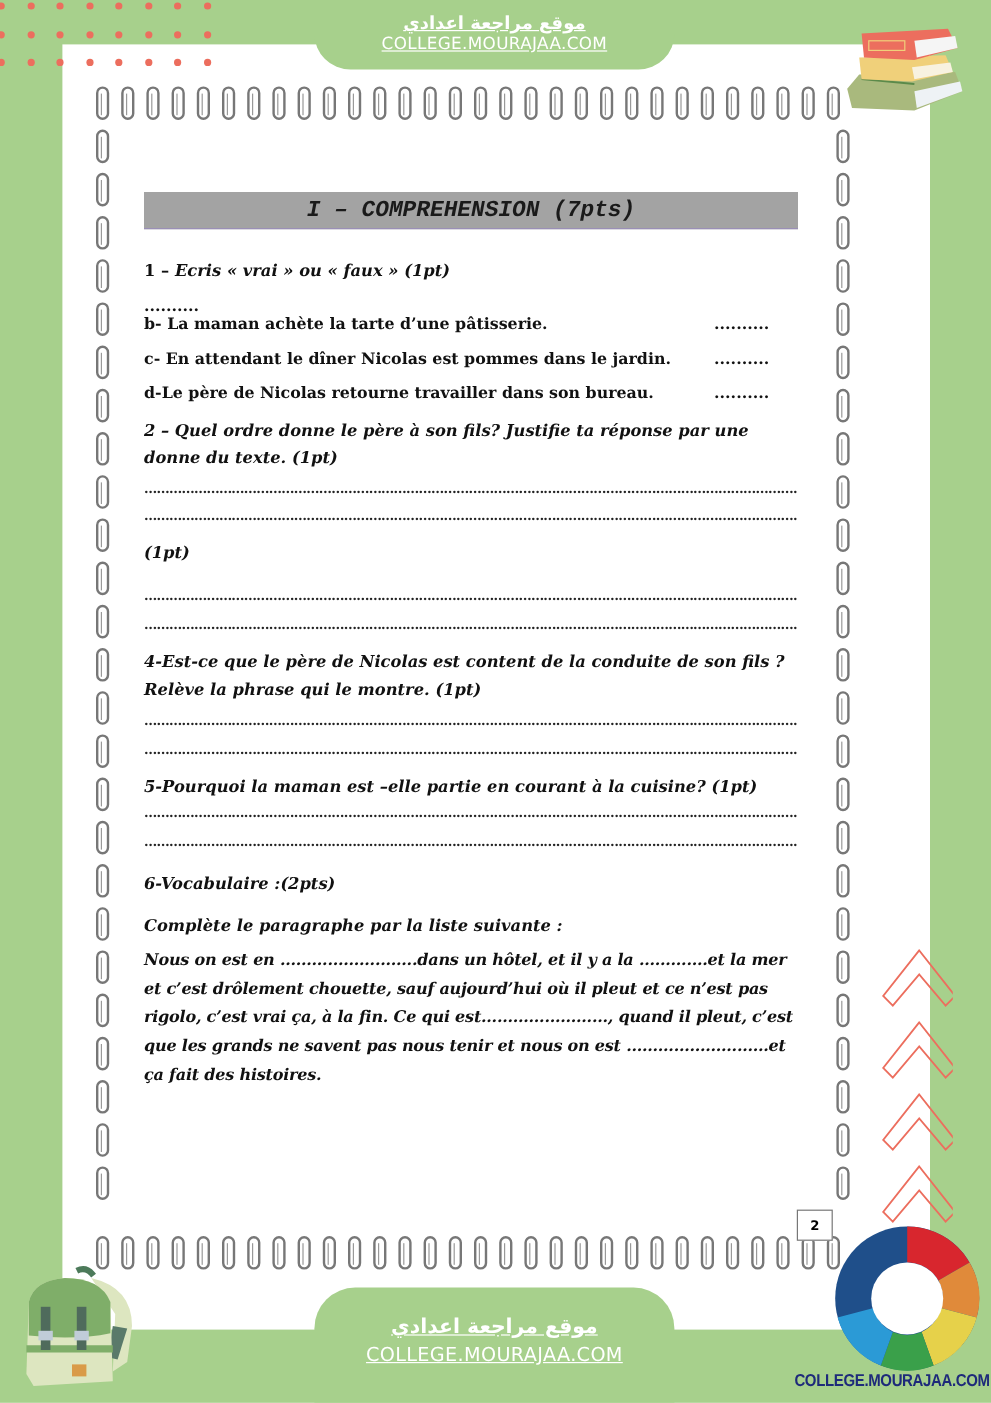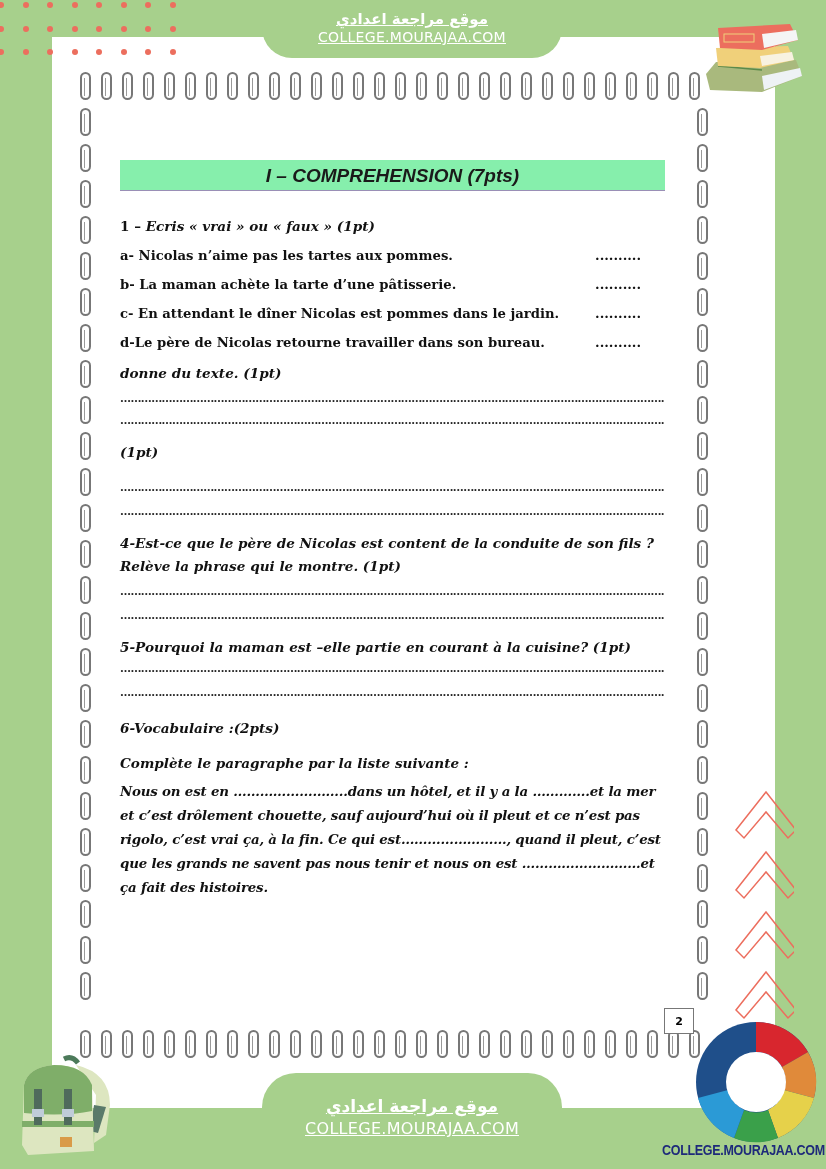--- a/index.html
+++ b/index.html
@@ -17,21 +17,21 @@
 
   .books { position: absolute; left: 692px; top: 10px; width: 112px; height: 85px; }
 
   .clips-row { position: absolute; display: flex; gap: 0; }
   .clip { width: 11px; height: 28px; border: 2.5px solid #777; border-radius: 6px; background: #fff; position: relative; margin-right: 10px; }
   .clip::after { content: ""; position: absolute; left: 2px; top: 4px; width: 2px; height: 18px; border-left: 1.5px solid #999; }
   .clips-col { position: absolute; display: flex; flex-direction: column; }
   .clips-col .clip { margin-right: 0; margin-bottom: 8px; }
 
   .content { position: absolute; left: 120px; top: 160px; width: 545px; color: #111; }
-  .section-bar { background: #86efac; height: 31px; text-align: center; font-family: Liberation Sans, sans-serif; font-style: italic; font-weight: bold; font-size: 19px; line-height: 31px; color: #1a1a1a; border-bottom: 1px solid #9a8fb6; }
+  .section-bar { background: #a3a3a3; height: 31px; text-align: center; font-family: Liberation Mono, monospace; font-style: italic; font-weight: bold; font-size: 19px; line-height: 31px; color: #1a1a1a; border-bottom: 1px solid #9a8fb6; }
 
   .q { font-family: "DejaVu Serif", serif; font-style: italic; font-weight: bold; font-size: 13.6px; line-height: 23px; }
   .q .num { font-style: normal; }
   .item { font-family: "DejaVu Serif", serif; font-weight: bold; font-size: 13.2px; display: flex; justify-content: space-between; padding-right: 24px; }
   .item .blank { font-weight: bold; letter-spacing: 0px; }
   .line { font-size: 11px; letter-spacing: -0.6px; white-space: nowrap; overflow: hidden; color: #222; font-weight: bold; height: 16px; line-height: 16px; }
   .para { font-family: "DejaVu Serif", serif; font-style: italic; font-weight: bold; font-size: 13.4px; line-height: 24px; letter-spacing: -0.2px; }
 
   .page-num-box { position: absolute; left: 664px; top: 1008px; width: 30px; height: 26px; border: 1px solid #777; font-family: "DejaVu Sans", sans-serif; font-weight: bold; font-size: 11px; text-align: center; line-height: 26px; background: #fff; }
 
@@ -213,37 +213,37 @@
   </div>
 
 <div class="content">
   <div class="section-bar">I – COMPREHENSION (7pts)</div>
 
   <div class="q" style="margin-top:24px;">
     <span class="num">1 – </span><span>Ecris « vrai » ou « faux » (1pt)</span>
   </div>
 
   <div class="item" style="margin-top:10px;">
-    <span>a- Nicolas n’aime pas les tartes aux pommes.</span>
     <span class="blank">..........</span>
   </div>
-  <div class="item" style="margin-top:14px;align-items:center;">
+  <div class="item" style="align-items:center;">
     <span>b- La maman achète la tarte d’une pâtisserie.</span>
     <span class="blank">..........</span>
   </div>
   <div class="item" style="margin-top:14px;">
     <span>c- En attendant le dîner Nicolas est pommes dans le jardin.</span>
     <span class="blank">..........</span>
   </div>
   <div class="item" style="margin-top:14px;">
     <span>d-Le père de Nicolas retourne travailler dans son bureau.</span>
     <span class="blank">..........</span>
   </div>
 
   <div class="q" style="margin-top:12px;">
+    <div>2 – Quel ordre donne le père à son fils? Justifie ta réponse par une</div>
     <div>donne du texte. (1pt)</div>
   </div>
   <div class="line" style="margin-top:6px;">……………………………………………………………………………………………………………………………………………………………………………</div>
   <div class="line" style="margin-top:6px;">……………………………………………………………………………………………………………………………………………………………………………</div>
 
   <div class="q" style="margin-top:12px;">
     <div>(1pt)</div>
   </div>
   <div class="line" style="margin-top:16px;">……………………………………………………………………………………………………………………………………………………………………………</div>
   <div class="line" style="margin-top:8px;">……………………………………………………………………………………………………………………………………………………………………………</div>

